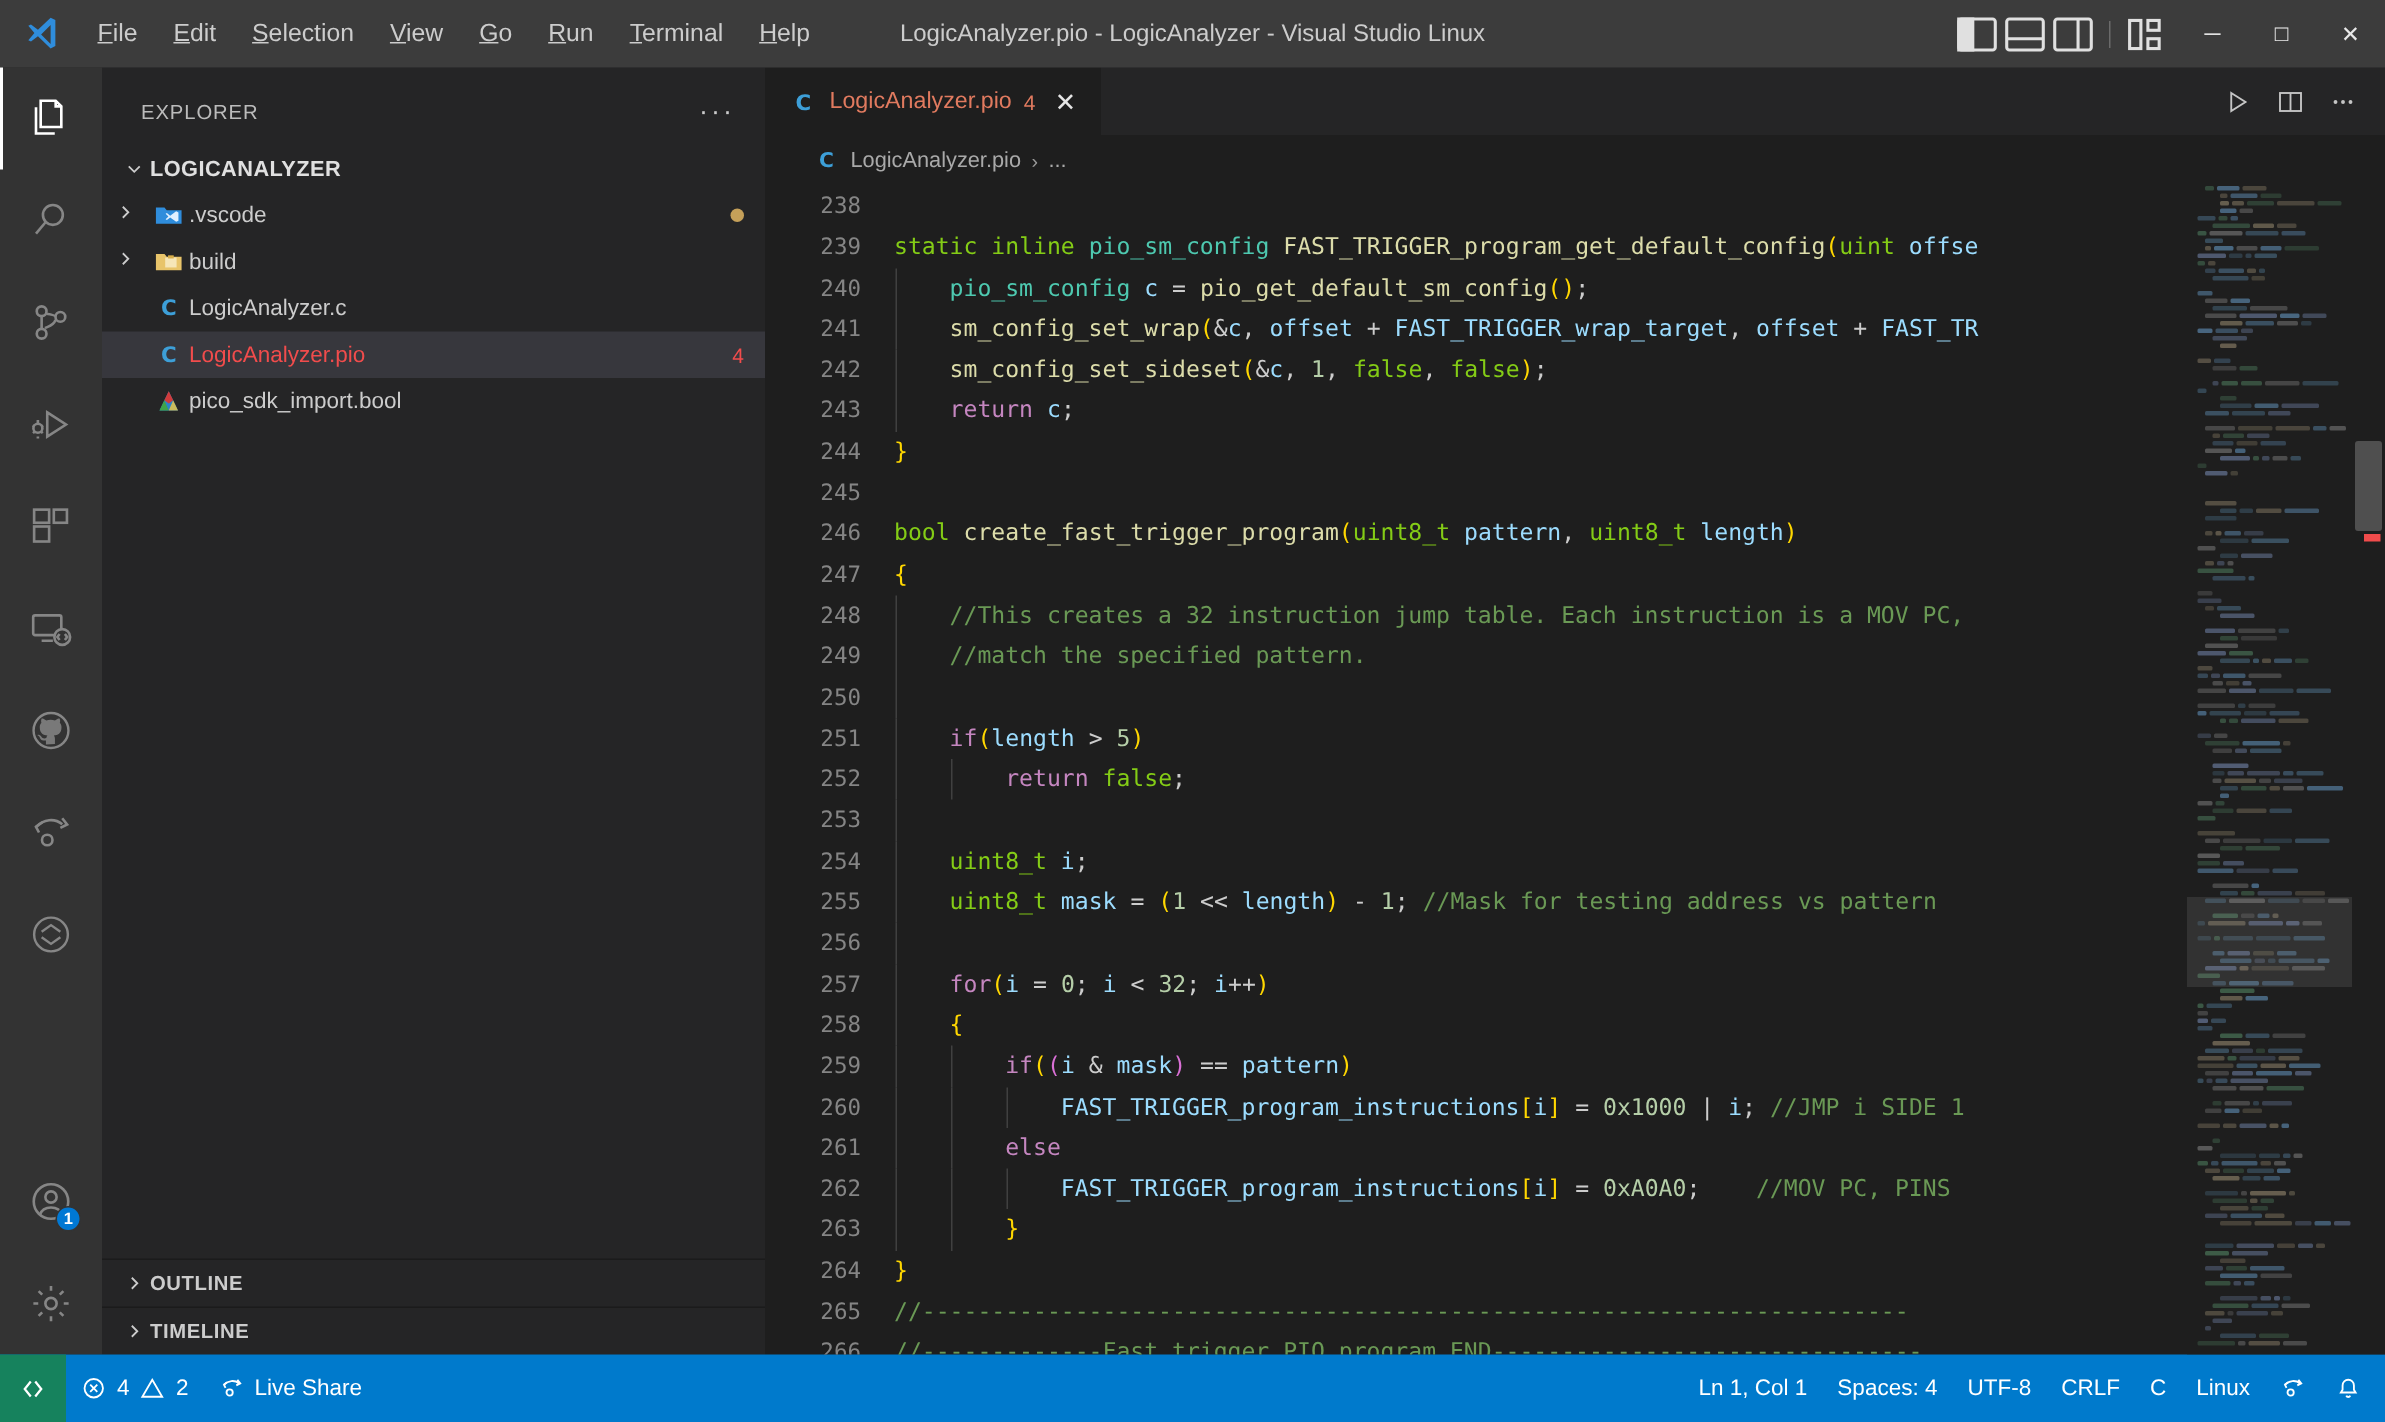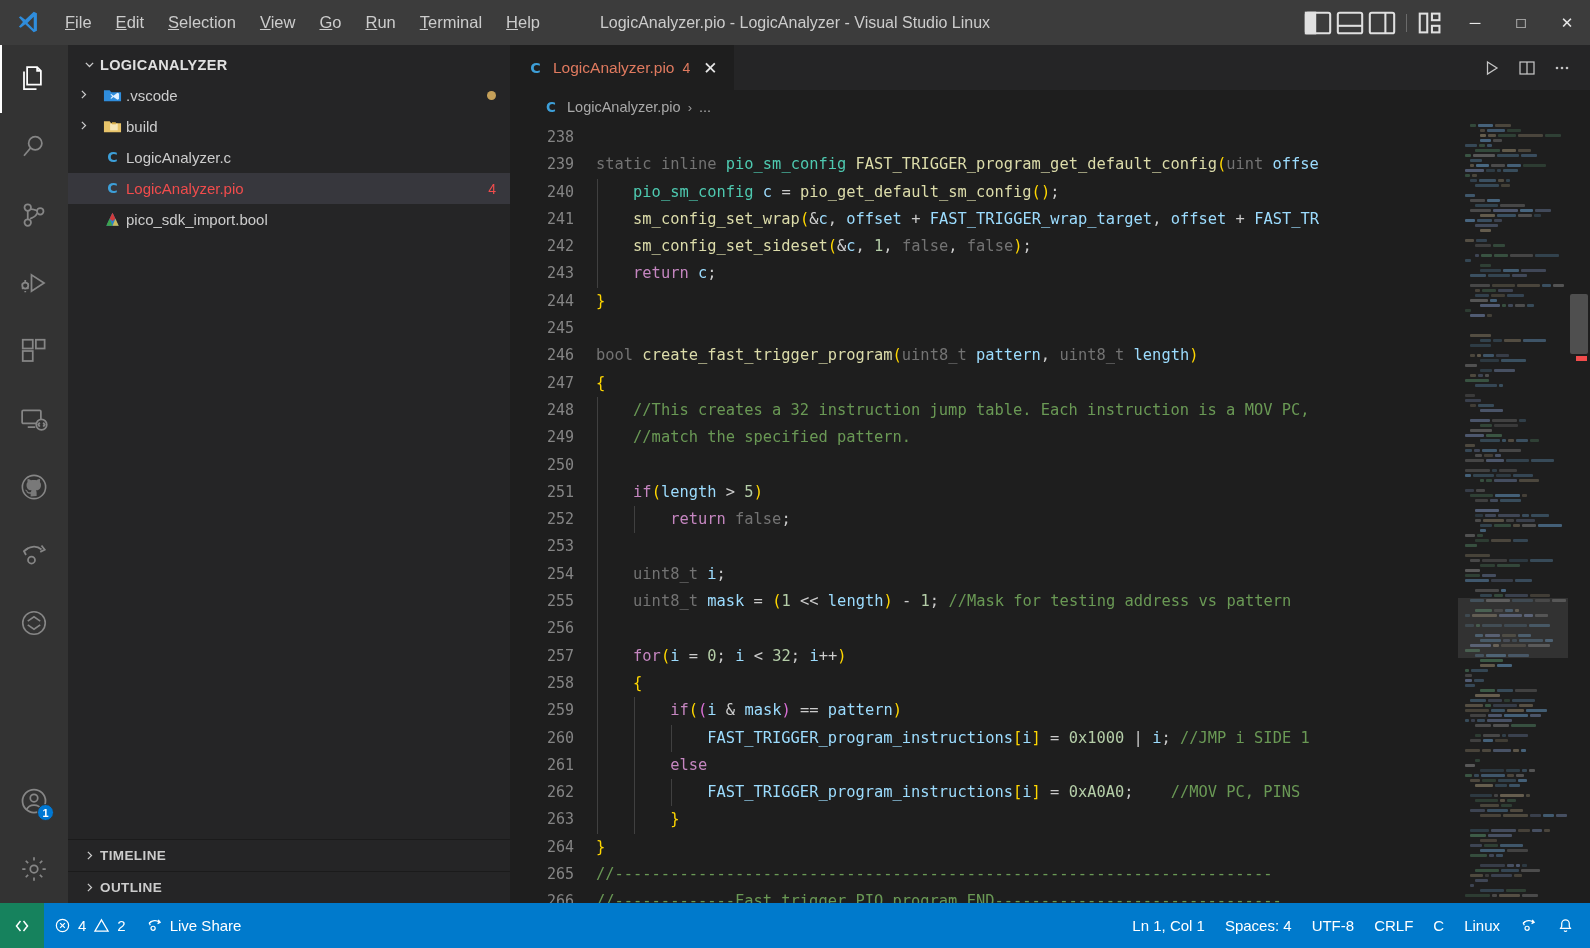--- a/index.html
+++ b/index.html
@@ -133,21 +133,21 @@
   .cline { display:flex; height:27.3px; }
   .lnum {
     width:86px; flex:0 0 86px; text-align:right; padding-right:22px; color:#858585;
     font-family:"DejaVu Sans Mono","Liberation Mono",monospace; font-size:15px;
   }
   .ctext { position:relative; padding-left:0; }
   .igl {
     position:absolute; top:0; bottom:0; width:1px; background:#404040;
   }
   
-  .kw   { color:#737373; }
+  .kw   { color:#84cc16; }
   .kw2  { color:#c586c0; }
   .typ  { color:#4ec9b0; }
   .fn   { color:#dcdcaa; }
   .var  { color:#9cdcfe; }
   .num  { color:#b5cea8; }
   .com  { color:#6a9955; }
   .pun  { color:#cccccc; }
   .br1  { color:#ffd700; }
   .br2  { color:#da70d6; }
 
@@ -324,20 +324,24 @@
       </div>
       <div class="act-item">
         <svg viewBox="0 0 24 24" fill="none" stroke="currentColor" stroke-width="1.4">
             <circle cx="12" cy="12" r="3"></circle>
             <path d="M12 2.6v2.6M12 18.8v2.6M21.4 12h-2.6M5.2 12H2.6M18.6 5.4l-1.9 1.9M7.3 16.7l-1.9 1.9M18.6 18.6l-1.9-1.9M7.3 7.3 5.4 5.4"></path>
           </svg>
       </div>
     </div>
 
     <div class="sidebar">
+      <div class="sb-header">
+        <span>EXPLORER</span>
+        <span class="dots">···</span>
+      </div>
       <div class="sb-tree">
         <div class="tree-root">
           <span class="chev">
             <svg viewBox="0 0 16 16" fill="none" stroke="currentColor" stroke-width="1.5">
                 <path d="M3.5 6 8 10.5 12.5 6"></path>
               </svg>
           </span>
           <span>LOGICANALYZER</span>
         </div>
 
@@ -412,29 +416,29 @@
           <span class="label">pico_sdk_import.bool</span>
         </div>
       </div>
 
       <div class="sb-panel">
         <span class="chev">
           <svg viewBox="0 0 16 16" fill="none" stroke="currentColor" stroke-width="1.5">
               <path d="M6 3.5 10.5 8 6 12.5"></path>
             </svg>
         </span>
-        <span>TIMELINE</span>
+        <span>OUTLINE</span>
       </div>
       <div class="sb-panel">
         <span class="chev">
           <svg viewBox="0 0 16 16" fill="none" stroke="currentColor" stroke-width="1.5">
               <path d="M6 3.5 10.5 8 6 12.5"></path>
             </svg>
         </span>
-        <span>OUTLINE</span>
+        <span>TIMELINE</span>
       </div>
     </div>
 
     <div class="editor">
       <div class="tabsrow">
         <div class="tab">
           <span class="cicon">
             <svg viewBox="0 0 20 20">
                 <text x="10" y="15" font-size="15" font-family="DejaVu Sans, sans-serif" font-weight="bold" fill="#3d9fd8" text-anchor="middle">C</text>
               </svg>

